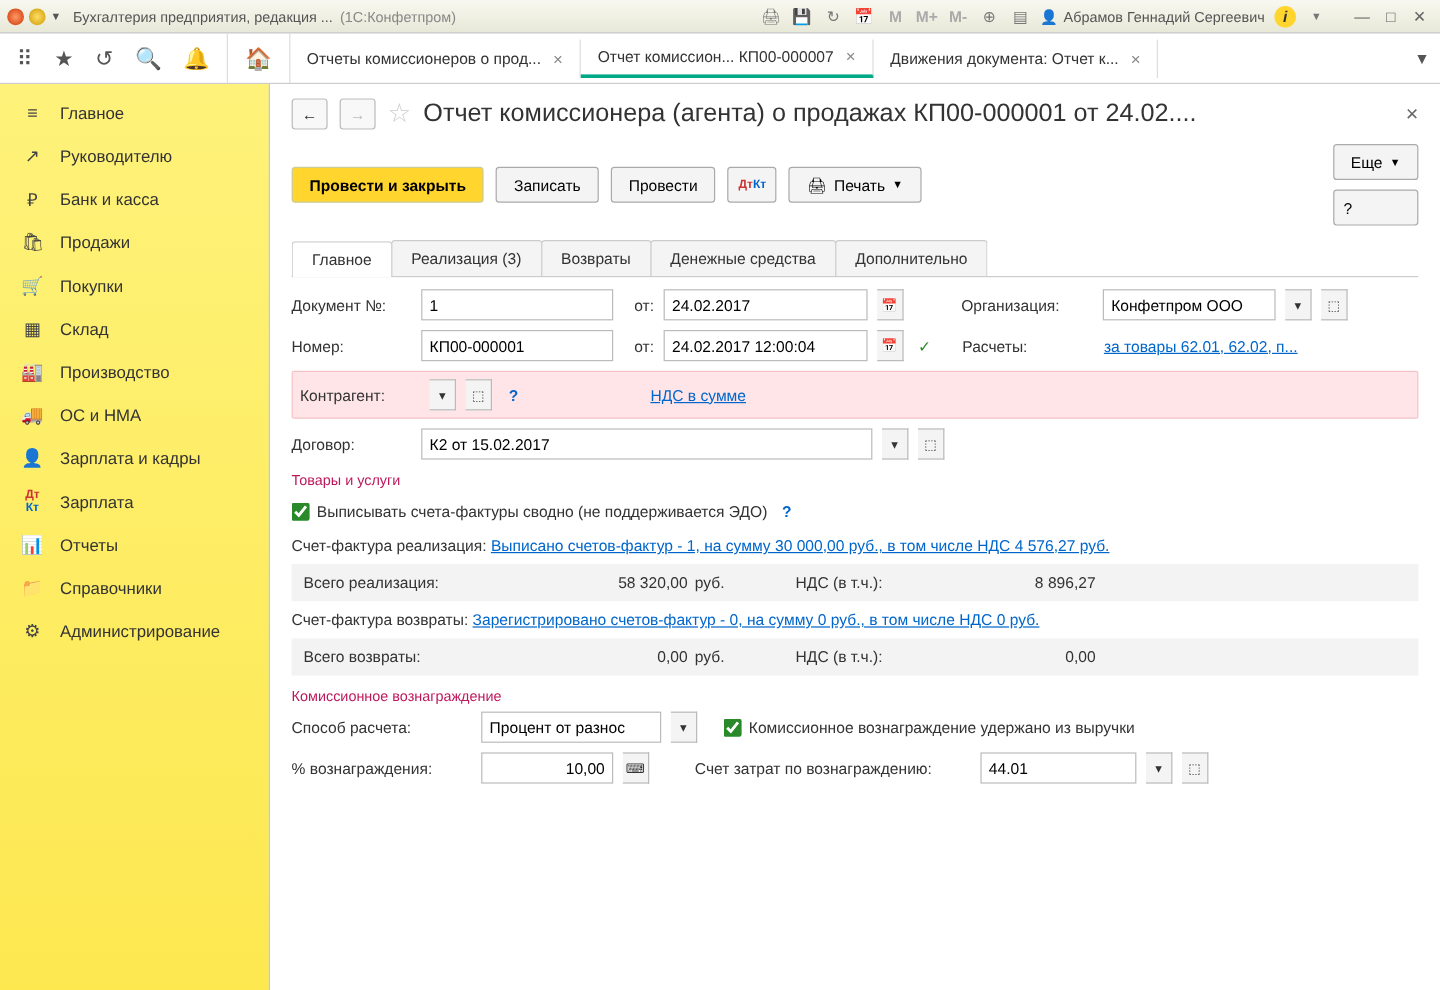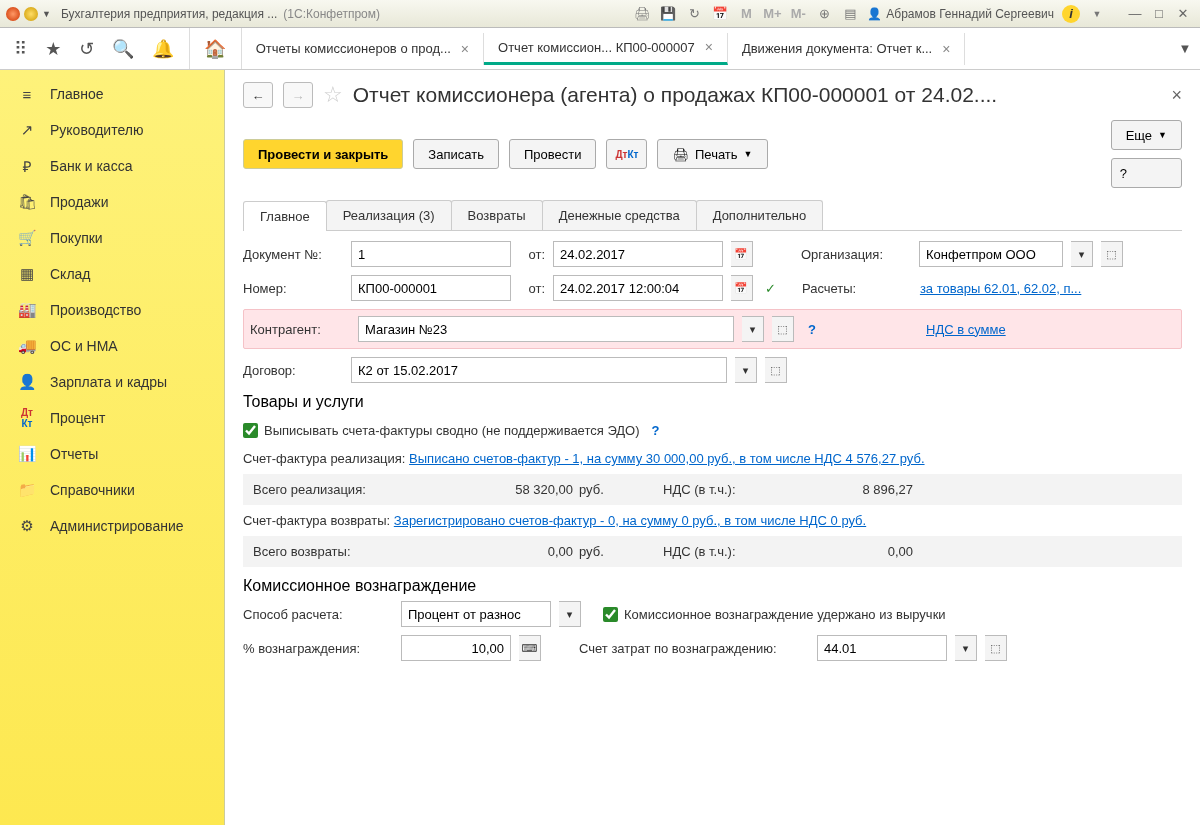--- a/index.html
+++ b/index.html
@@ -56,21 +56,21 @@
 .form-row { display: flex; align-items: center; margin-bottom: 8px; gap: 8px; }
 .form-label { width: 100px; font-size: 13px; }
 .input { height: 26px; border: 1px solid #bbb; padding: 0 6px; font-size: 13px; background: #fff; }
 .input-sm { width: 160px; }
 .ref-btn { width: 22px; height: 26px; border: 1px solid #bbb; border-left: none; background: #f4f4f4; font-size: 11px; display: inline-flex; align-items: center; justify-content: center; cursor: pointer; }
 .group-right { margin-left: 40px; display: flex; align-items: center; gap: 8px; }
 .link { color: #0066cc; text-decoration: underline; cursor: pointer; }
 .highlight-row { background: #ffe5e8; border: 1px solid #f5c2c7; padding: 6px; border-radius: 2px; }
 .q-btn { width: 20px; height: 26px; display: inline-flex; align-items: center; justify-content: center; color: #0066cc; cursor: pointer; font-weight: bold; }
 
-.section-title { color: #000000; font-size: 16px; margin: 10px 0 6px; }
+.section-title { color: #be185d; font-size: 12px; margin: 10px 0 6px; }
 .checkbox-row { display: flex; align-items: center; gap: 6px; margin-bottom: 6px; }
 .checkbox-row input { accent-color: #2a8a2a; width: 15px; height: 15px; }
 
 .totals-row { display: flex; align-items: center; background: #f3f3f3; padding: 8px 10px; margin: 6px 0; font-size: 13px; }
 .totals-row .t-label { width: 180px; }
 .totals-row .t-val { width: 140px; text-align: right; }
 .totals-row .t-unit { width: 50px; padding-left: 6px; }
 .totals-row .t-nds-label { width: 110px; margin-left: 40px; }
 .totals-row .t-nds-val { width: 140px; text-align: right; }
 
@@ -172,21 +172,21 @@
     <div class="sb-item">
         <span class="sb-icon">🚚</span>
         <span>ОС и НМА</span>
       </div>
     <div class="sb-item">
         <span class="sb-icon">👤</span>
         <span>Зарплата и кадры</span>
       </div>
     <div class="sb-item">
         <span class="sb-icon" style="font-size:10px;font-weight:bold"><span style="color:#c33">Дт</span><br><span style="color:#06c">Кт</span></span>
-        <span>Процент</span>
+        <span>Зарплата</span>
       </div>
     <div class="sb-item">
         <span class="sb-icon">📊</span>
         <span>Отчеты</span>
       </div>
     <div class="sb-item">
         <span class="sb-icon">📁</span>
         <span>Справочники</span>
       </div>
     <div class="sb-item">
@@ -255,21 +255,20 @@
         <span class="ref-btn">📅</span>
       <span style="margin-left:4px;color:#2a8a2a">✓</span>
       <div class="group-right" style="margin-left:18px">
         <span style="width:110px">Расчеты:</span>
         <span class="link">за товары 62.01, 62.02, п...</span>
       </div>
     </div>
 
     <div class="form-row highlight-row">
       <span class="form-label">Контрагент:</span>
-      <input class="input" style="width: 376px;" value="Магазин №23">
         <span class="ref-btn">▾</span>
         <span class="ref-btn">⬚</span>
       <span class="q-btn">?</span>
       <div class="group-right" style="margin-left:96px">
         <span class="link">НДС в сумме</span>
       </div>
     </div>
 
     <div class="form-row">
       <span class="form-label">Договор:</span>

